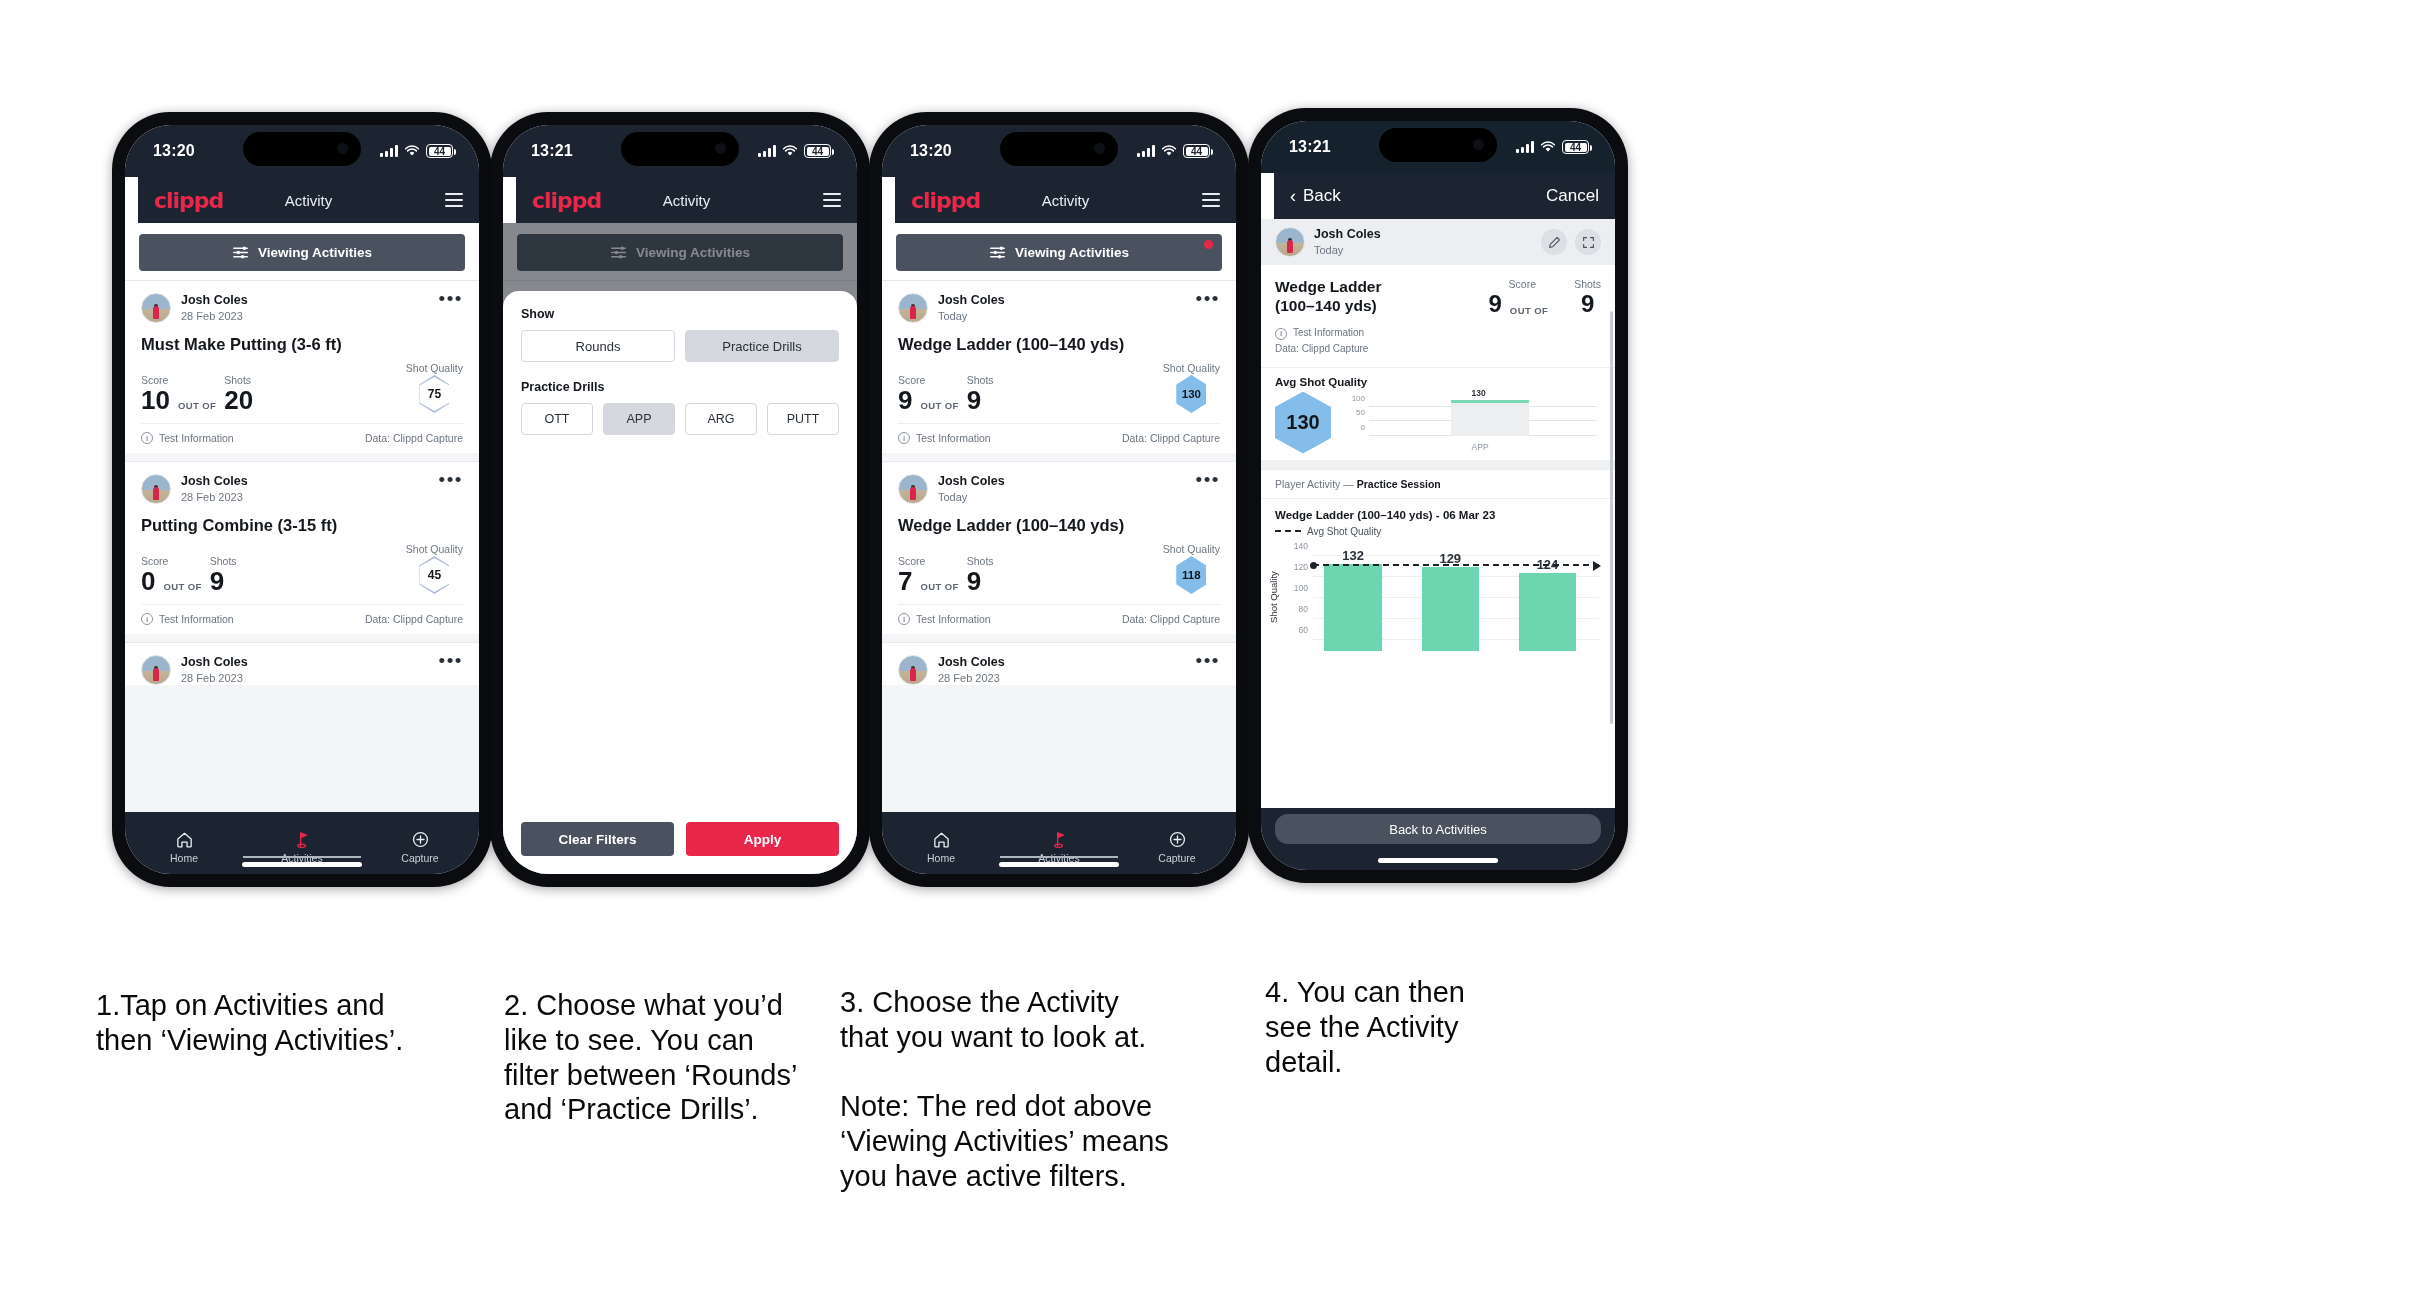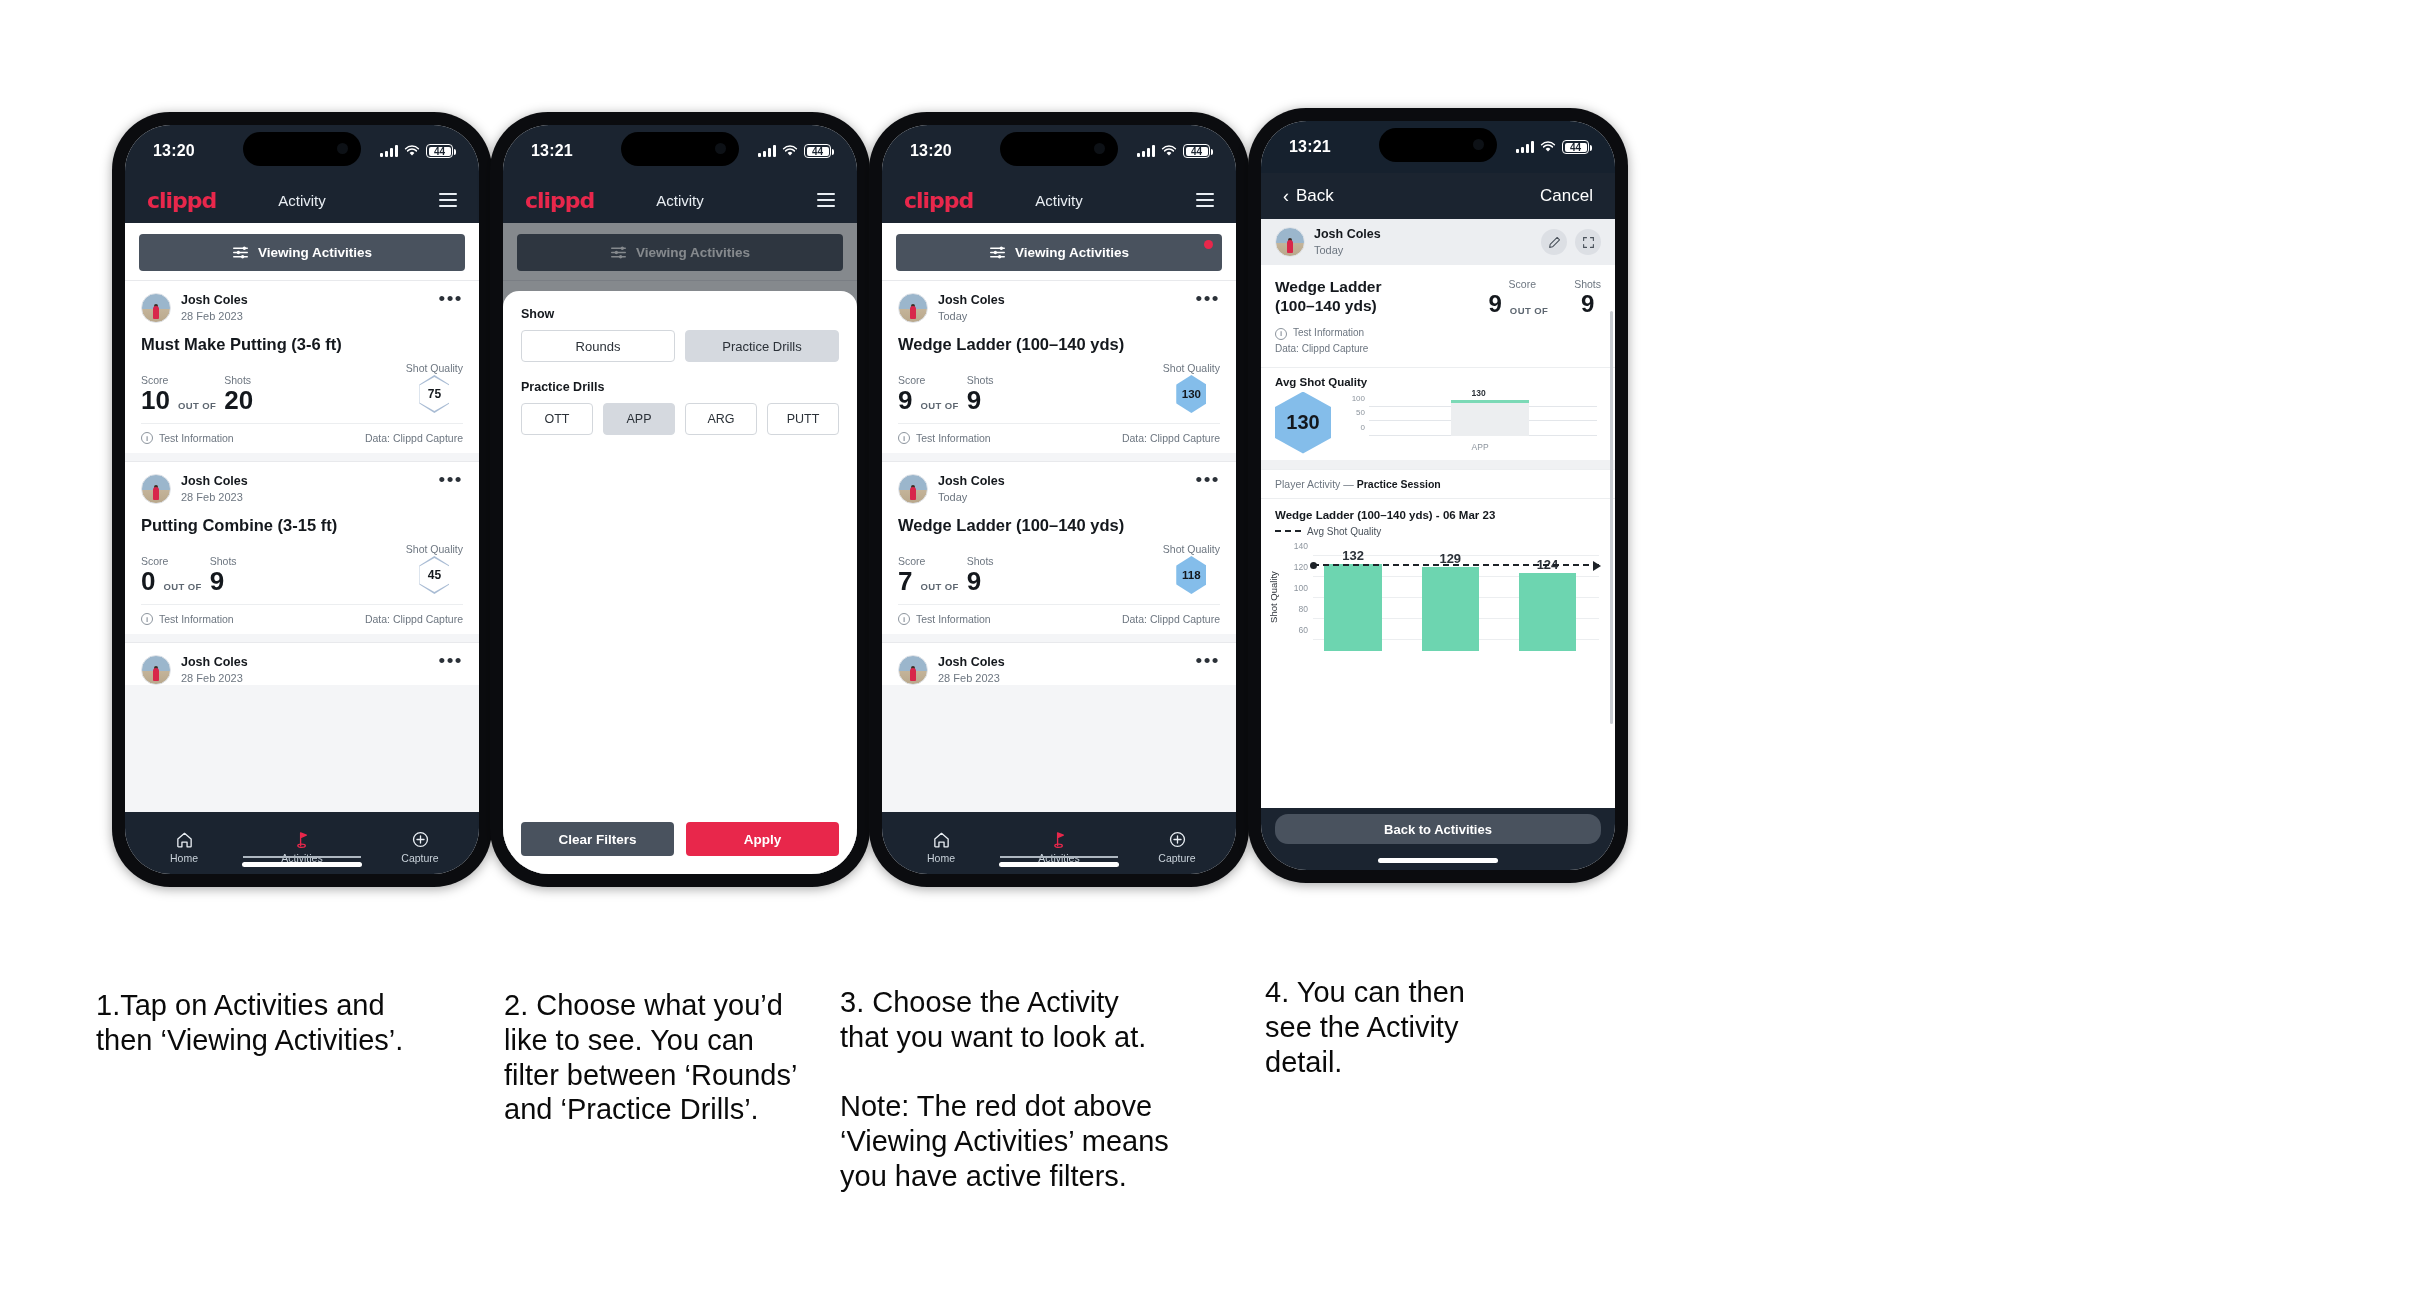--- a/index.html
+++ b/index.html
@@ -55,21 +55,21 @@
     display:flex;align-items:center;justify-content:center;position:relative;
   }
   .batt span{font-size:10px;font-weight:700;color:#1b2430;}
   .batt:before{content:"";position:absolute;left:1.5px;top:1.5px;bottom:1.5px;width:90%;background:#fff;border-radius:2px;}
   .batt span{position:relative;z-index:2;}
   .batt:after{content:"";position:absolute;right:-4px;top:4px;width:2px;height:6px;background:#fff;border-radius:0 2px 2px 0;}
 
   
   .appbar {
     height: 46px; flex:0 0 46px; background:#1b2430;
-    display:flex; align-items:center; padding: 0 22px; position:relative;
+    display:flex; align-items:center; padding: 0 16px; position:relative;margin-left:13px;
   }
   .logo { color:#e8274b; font-size:22px; font-weight:800; letter-spacing:-1px; font-family:"DejaVu Sans", sans-serif; }
   .appbar-title { position:absolute; left:50%; transform:translateX(-50%); color:#e9eef3; font-size:15px; }
   .burger { margin-left:auto; display:flex; flex-direction:column; gap:4px; }
   .burger i{display:block;width:18px;height:2px;background:#e9eef3;border-radius:2px;}
 
   .darkbar-back { justify-content:space-between; }
   .backlink { color:#fff; font-size:17px; display:flex; align-items:center; gap:7px;}
   .chev { font-size:18px; line-height:1; }
   .cancel { color:#fff; font-size:17px; }
@@ -220,21 +220,21 @@
   .bc-grid{position:absolute;left:0;right:0;height:1px;background:#eceef0;}
   .bc-ytick{position:absolute;font-size:8.5px;color:#8d959e;right:100%;margin-right:5px;transform:translateY(-50%);}
   .bc-bar{position:absolute;bottom:0;background:#6dd5b0;}
   .bc-lbl{position:absolute;font-size:13px;font-weight:700;color:#2b3138;text-align:center;}
   .avgline{position:absolute;left:0;right:0;border-top:2px dashed #1d2228;}
   .avgline:before{content:"";position:absolute;left:-3px;top:-4px;width:7px;height:7px;border-radius:50%;background:#1d2228;}
   .avgline:after{content:"";position:absolute;right:-2px;top:-5px;border-left:8px solid #1d2228;
     border-top:5px solid transparent;border-bottom:5px solid transparent;}
   .backbar { flex:0 0 62px; background:#1b2430; padding:6px 14px 0; position:relative;}
   .backbtn{height:30px;background:#49525e;border-radius:13px;display:flex;align-items:center;
-    justify-content:center;color:#fff;font-size:13px;font-weight:700;}
+    justify-content:center;color:#fff;font-size:13px;font-weight:400;}
   .scrollbar{position:absolute;right:2px;top:92px;bottom:84px;width:3px;background:#c8ccd2;border-radius:2px;}
 
   
   .caption {
     position:absolute; font-size:29px; line-height:1.2; color:#0a0a0a;
     font-family:"Liberation Sans", sans-serif; white-space:pre-line;
   }
 </style>
 </head>
 <body>

